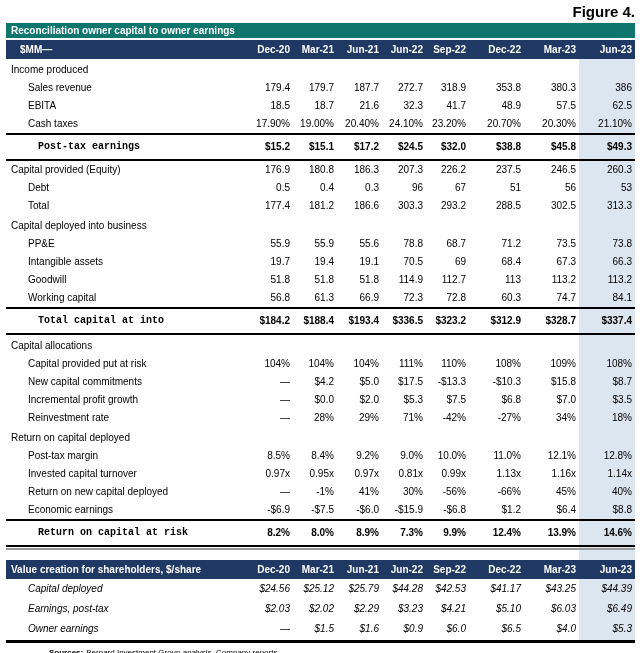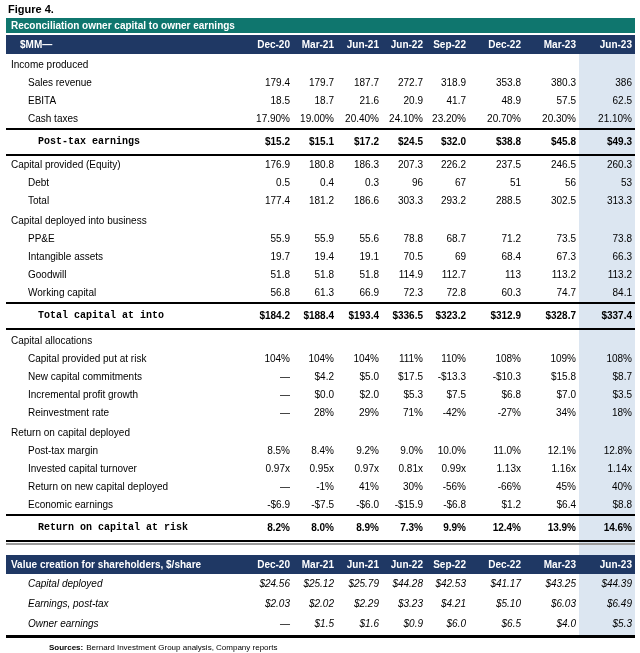--- a/index.html
+++ b/index.html
@@ -5,22 +5,23 @@
   * { box-sizing: border-box; margin: 0; padding: 0; }
   html, body { background: #ffffff; }
   body {
     width: 640px; height: 653px;
     font-family: "Liberation Sans", sans-serif;
     color: #000;
     overflow: hidden;
   }
   .page { padding: 3px 5px 0 6px; }
   .figure-label {
-    font-size: 11px; font-weight: bold;
+    font-size: 15px; font-weight: bold;
     padding: 0 0 3px 2px;
+    text-align: right;
   }
   .sheet { position: relative; }
   .highlight-col {
     position: absolute; z-index: 0;
     top: 34px; bottom: 0; right: 0; width: 56px;
     background: #dce6f1;
   }
   .title-bar {
     position: relative; z-index: 1;
     background: #0f766e; color: #fff;
@@ -129,21 +130,21 @@
             <td>318.9</td>
             <td>353.8</td>
             <td>380.3</td>
             <td>386</td>
           </tr>
           <tr class="row-data">
             <td class="label">EBITA</td>
             <td>18.5</td>
             <td>18.7</td>
             <td>21.6</td>
-            <td>20.9</td>
+            <td>32.3</td>
             <td>41.7</td>
             <td>48.9</td>
             <td>57.5</td>
             <td>62.5</td>
           </tr>
           <tr class="row-data">
             <td class="label">Cash taxes</td>
             <td>17.90%</td>
             <td>19.00%</td>
             <td>20.40%</td>

